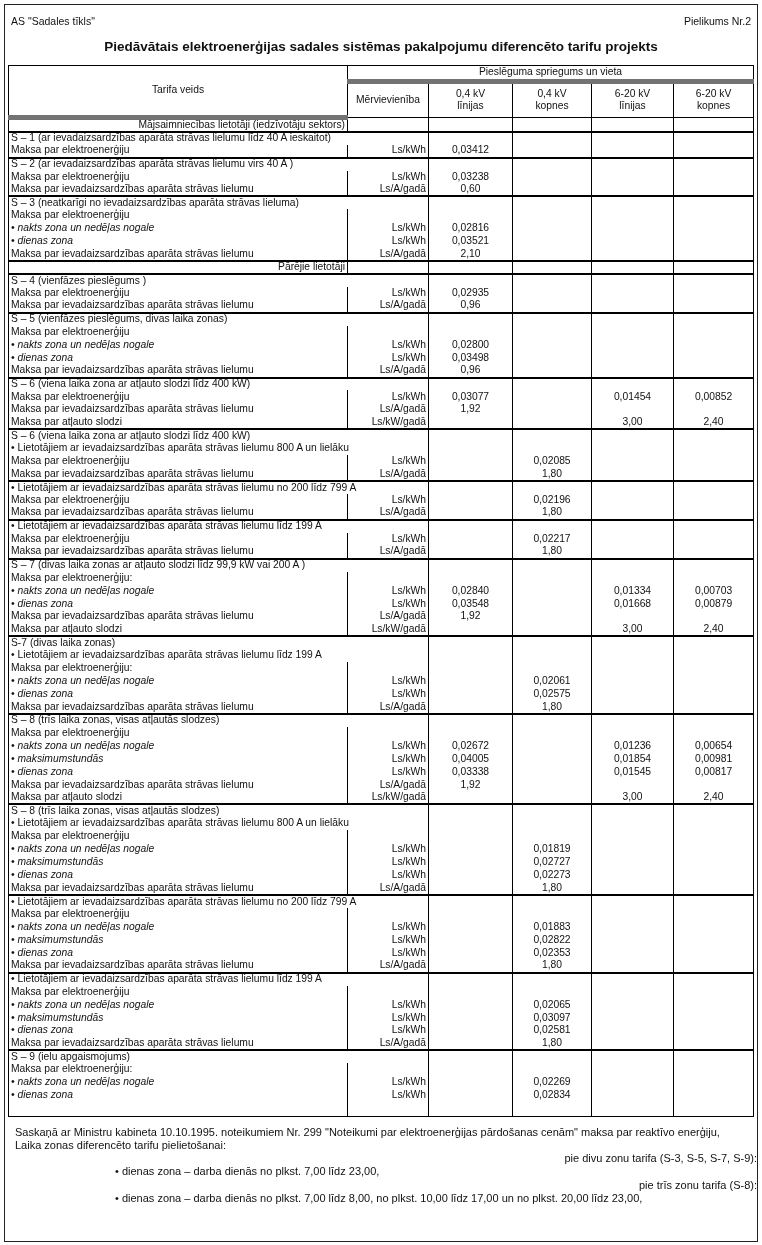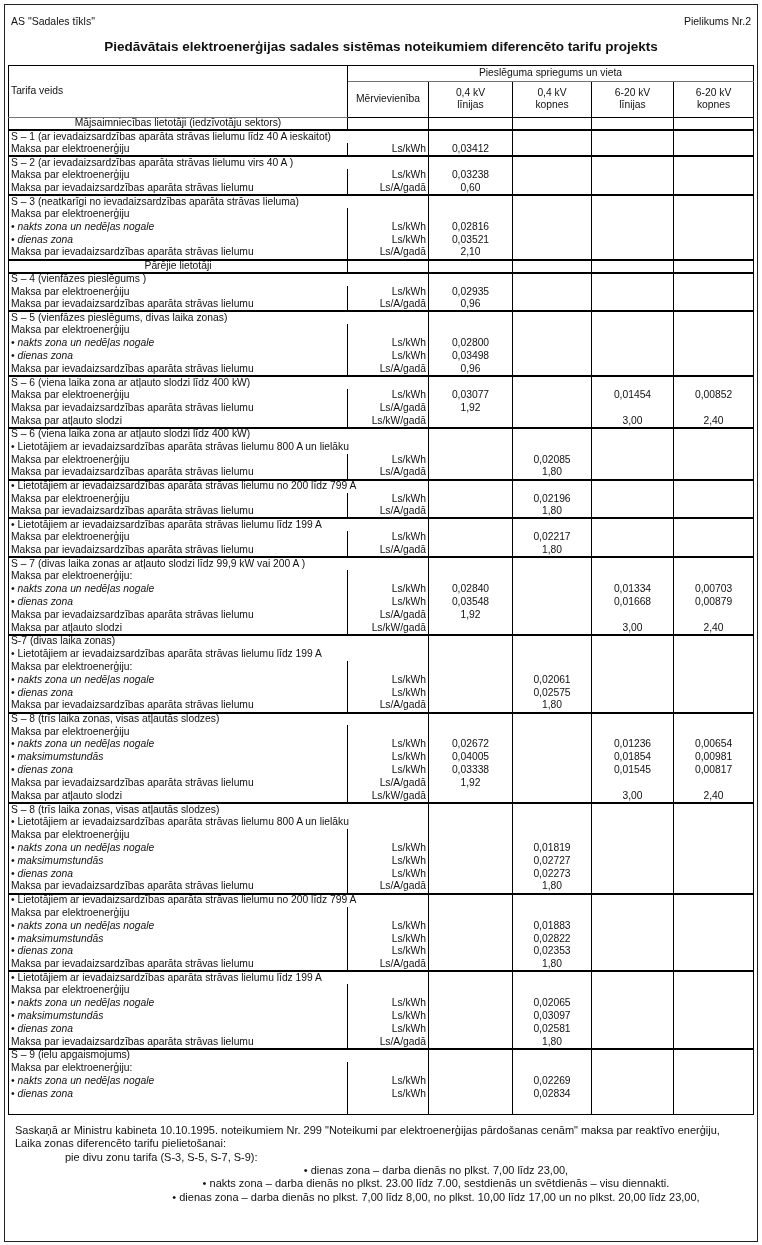--- a/index.html
+++ b/index.html
@@ -14,48 +14,48 @@
   table.tariff {
     border-collapse:collapse; table-layout:fixed; width:745px; margin-left:3px;
     border:1.5px solid #000; font-size:10.3px;
   }
   table.tariff td, table.tariff th {
     border-left:1px solid #000; border-right:1px solid #000;
     padding:0 2px; height:12.95px; line-height:1.05; overflow:hidden; white-space:nowrap;
     font-weight:normal; vertical-align:middle;
   }
   thead th { text-align:center; }
-  th.tv { text-align:left; padding-left:9px; vertical-align:middle;margin-left:40px; }
-  thead tr.h1 th { height:16px; border-bottom:1px solid #737373; }
+  th.tv { text-align:center; padding-left:9px; vertical-align:middle;margin-left:40px; }
+  thead tr.h1 th { height:16px; border-bottom:5px solid #737373; }
   thead tr.h2 th { height:36px; border-bottom:1px solid #000; line-height:1.25; }
   td.l { text-align:left; padding-left:9px; }
   td.zone { text-align:left; padding-left:9px; font-style:italic; }
-  td.g { text-align:center; padding-left:57px; font-weight:bold; }
+  td.g { text-align:right; padding-left:57px; font-weight:bold; }
   td.s { text-align:left; padding-left:9px; font-weight:bold; }
   td.u { text-align:right; }
   td.v { text-align:center; font-weight:bold; }
   tr.thick td { border-top:2px solid #000; }
   tr.empty td { height:14px; }
   .footer { margin-top:9px; font-size:11px; line-height:13.3px; }
   .fl { white-space:nowrap; }
   .i0 { padding-left:10px; }
-  .i1 { padding-left:60px; }
-  .i2 { padding-left:110px;text-align:center; }
+  .i1 { padding-left:60px;text-align:right; }
+  .i2 { padding-left:110px; }
 </style>
 </head>
 <body>
 
 <div class="page">
   <div class="toprow">
     <span>AS "Sadales tīkls"</span>
     <span>Pielikums Nr.2</span>
   </div>
 
   <div class="title">
-    <div>Piedāvātais elektroenerģijas sadales sistēmas noteikumiem diferencēto tarifu projekts</div>
+    <div>Piedāvātais elektroenerģijas sadales sistēmas pakalpojumu diferencēto tarifu projekts</div>
   </div>
 
   <table class="tariff">
     <colgroup>
       <col style="width:339px">
         <col style="width:81px">
         <col style="width:84px">
       <col style="width:79px">
         <col style="width:82px">
         <col style="width:80px">
@@ -672,16 +672,16 @@
           <td class="v"></td>
         </tr>
       </tbody>
   </table>
 
   <div class="footer" id="footer-notes">
       <div class="fl i0">Saskaņā ar Ministru kabineta 10.10.1995. noteikumiem Nr. 299 "Noteikumi par elektroenerģijas pārdošanas cenām" maksa par reaktīvo enerģiju,</div>
       <div class="fl i0">Laika zonas  diferencēto tarifu pielietošanai:</div>
       <div class="fl i1">pie divu zonu tarifa (S-3, S-5, S-7, S-9):</div>
       <div class="fl i2">• dienas zona – darba dienās no plkst. 7,00 līdz 23,00,</div>
-      <div class="fl i2">• nakts zona  – darba dienās no plkst. 23.00 līdz 7.00, sestdienās un svētdienās – visu diennakti.</div>
+      <div class="fl i1">pie trīs zonu tarifa (S-8):</div>
       <div class="fl i2">• dienas zona – darba dienās no plkst. 7,00 līdz 8,00, no plkst. 10,00 līdz 17,00 un no plkst. 20,00 līdz 23,00,</div>
     </div>
 </div>
 
 </body></html>

